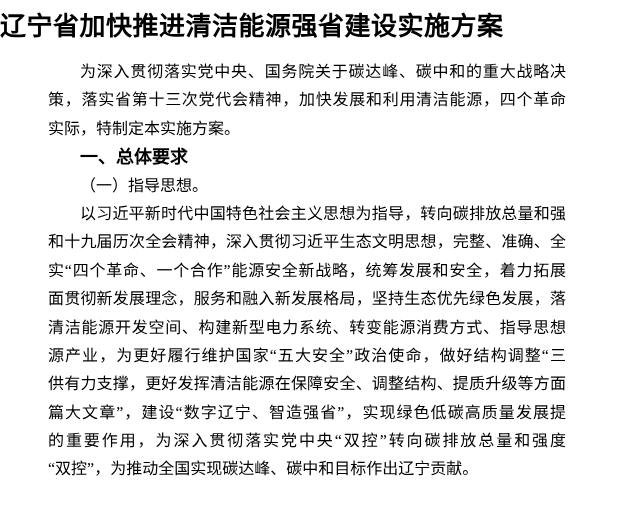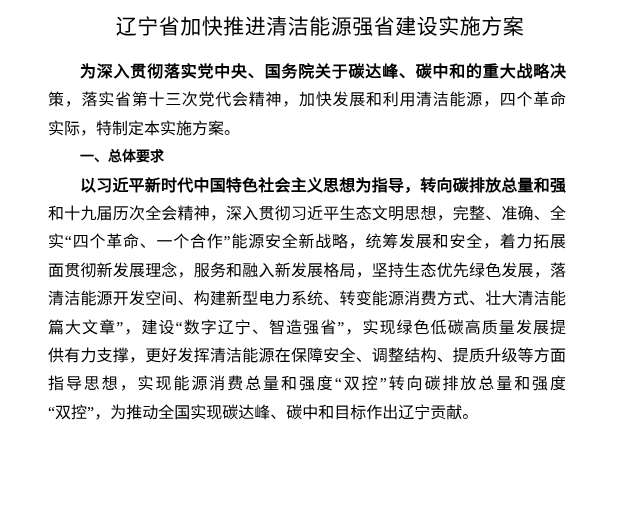--- a/index.html
+++ b/index.html
@@ -11,44 +11,44 @@
     font-family: "Liberation Serif", "DejaVu Serif", serif;
     color: #000000;
   }
   .doc-page {
     width: 640px;
     height: 513px;
     padding-top: 10px;
     background: #ffffff;
   }
   .doc-title {
-    text-align: center;
-    font-size: 21px;
-    font-weight: normal;
+    text-align: left;
+    font-size: 26px;
+    font-weight: bold;
     line-height: 34px;
     letter-spacing: 0.5px;
   }
   .doc-body {
     margin: 14px 74px 0 48px; 
   }
   .t-line {
     font-size: 16px;
     line-height: 28.4px;
     height: 28.4px;
     overflow: hidden;
     text-align: justify;
     text-align-last: justify;
     white-space: normal;
   }
-  .first-line { text-indent: 32px; font-weight: bold; }
+  .first-line { text-indent: 32px; }
   .para-end   { text-align: center; text-align-last: left; }
   .sec-heading {
     font-weight: bold;
-    font-family: Liberation Mono, monospace;
-    font-size: 14px;
+    font-family: Liberation Sans, sans-serif;
+    font-size: 18px;
     text-align: left;
     text-align-last: left;
     text-indent: 32px;
   }
   .sub-heading {
     text-align: left;
     text-align-last: left;
     text-indent: 32px;
   }
 </style>
@@ -60,25 +60,27 @@
   <div class="doc-title">辽宁省加快推进清洁能源强省建设实施方案</div>
 
   <div class="doc-body">
 
     <div class="t-line first-line">为深入贯彻落实党中央、国务院关于碳达峰、碳中和的重大战略决</div>
     <div class="t-line">策，落实省第十三次党代会精神，加快发展和利用清洁能源，四个革命</div>
     <div class="t-line para-end">实际，特制定本实施方案。</div>
 
     <div class="t-line sec-heading">一、总体要求</div>
 
+    <div class="t-line sub-heading">（一）指导思想。</div>
 
     <div class="t-line first-line">以习近平新时代中国特色社会主义思想为指导，转向碳排放总量和强度</div>
     <div class="t-line">和十九届历次全会精神，深入贯彻习近平生态文明思想，完整、准确、全</div>
     <div class="t-line">实“四个革命、一个合作”能源安全新战略，统筹发展和安全，着力拓展</div>
     <div class="t-line">面贯彻新发展理念，服务和融入新发展格局，坚持生态优先绿色发展，落</div>
-    <div class="t-line">清洁能源开发空间、构建新型电力系统、转变能源消费方式、壮大清洁能</div>
+    <div class="t-line">清洁能源开发空间、构建新型电力系统、转变能源消费方式、指导思想</div>
+    <div class="t-line">源产业，为更好履行维护国家“五大安全”政治使命，做好结构调整“三</div>
+    <div class="t-line">供有力支撑，更好发挥清洁能源在保障安全、调整结构、提质升级等方面</div>
     <div class="t-line">篇大文章”，建设“数字辽宁、智造强省”，实现绿色低碳高质量发展提</div>
-    <div class="t-line">供有力支撑，更好发挥清洁能源在保障安全、调整结构、提质升级等方面</div>
-    <div class="t-line">指导思想，实现能源消费总量和强度“双控”转向碳排放总量和强度</div>
+    <div class="t-line">的重要作用，为深入贯彻落实党中央“双控”转向碳排放总量和强度</div>
     <div class="t-line para-end">“双控”，为推动全国实现碳达峰、碳中和目标作出辽宁贡献。</div>
 
   </div>
 </div>
 
 </body></html>

